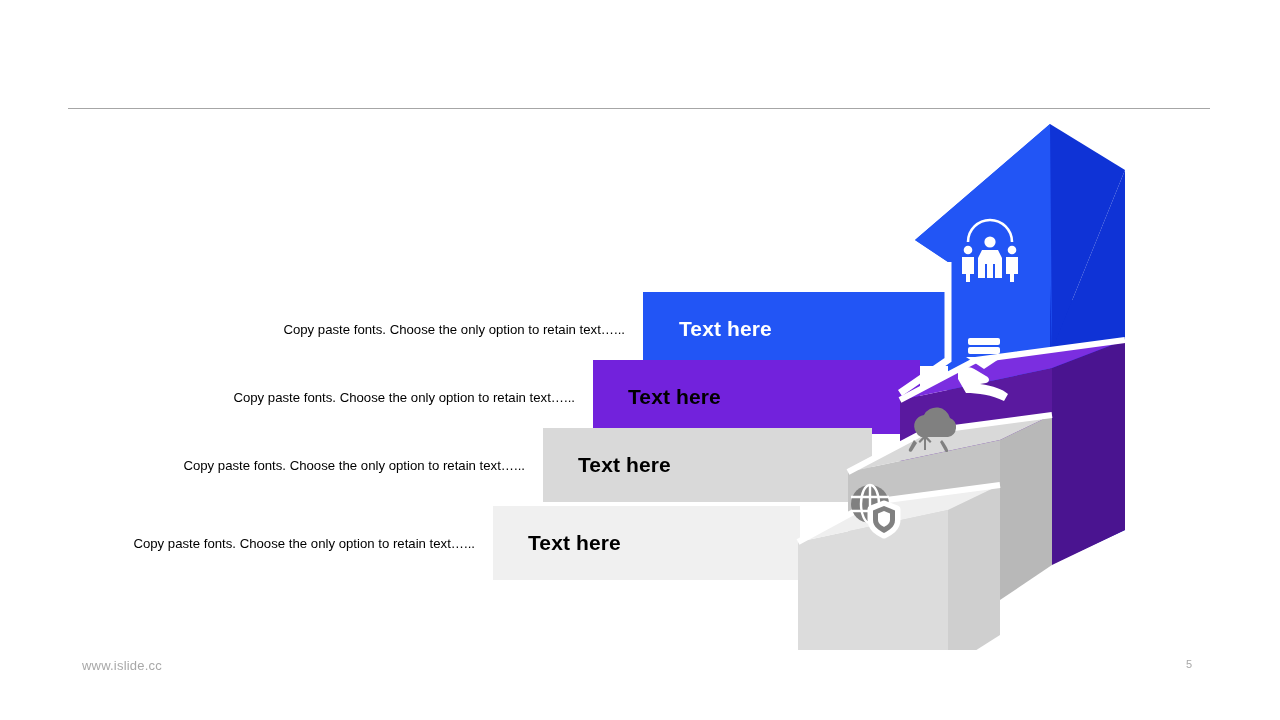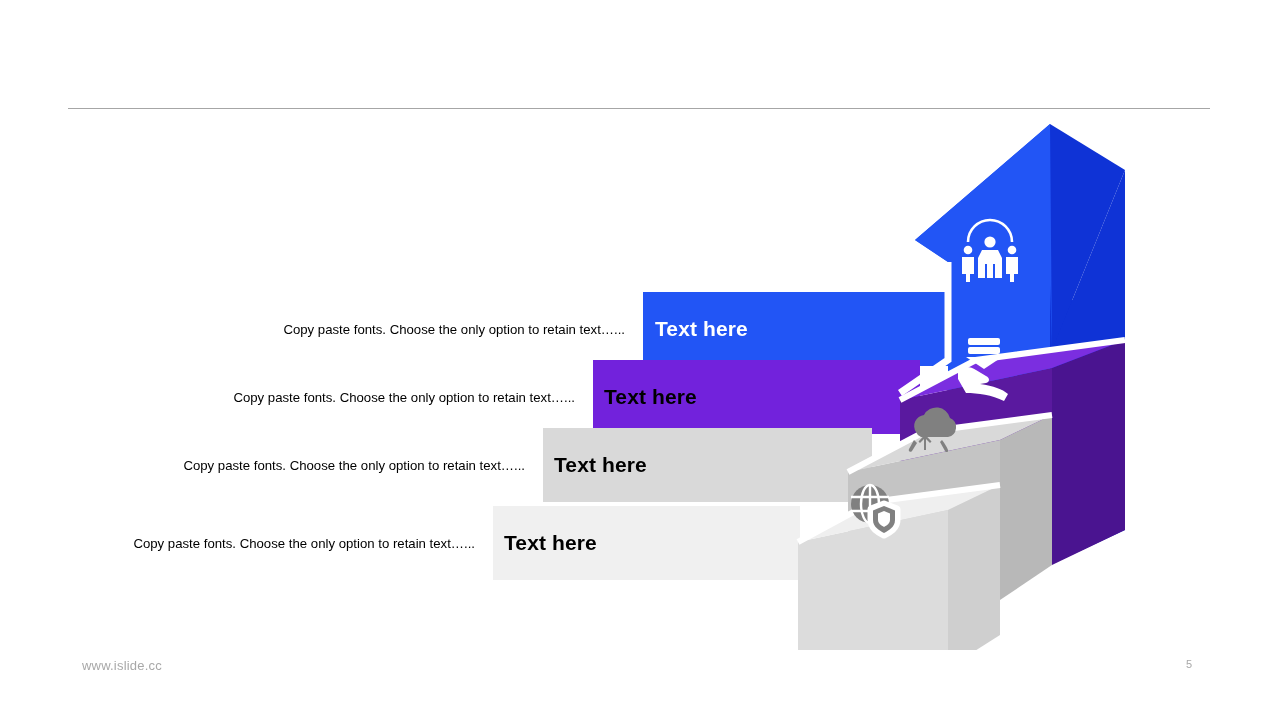--- a/index.html
+++ b/index.html
@@ -40,20 +40,21 @@
     height: 74px;
     display: flex;
     align-items: center;
     box-sizing: border-box;
   }
   .bar-label {
     font-size: 21px;
     font-weight: bold;
     white-space: nowrap;
     letter-spacing: 0.1px;
+    margin-left: 24px;
   }
   .desc {
     position: absolute;
     top: 0;
     height: 74px;
     display: flex;
     align-items: center;
     justify-content: flex-end;
     font-size: 13.2px;
     color: #000000;

